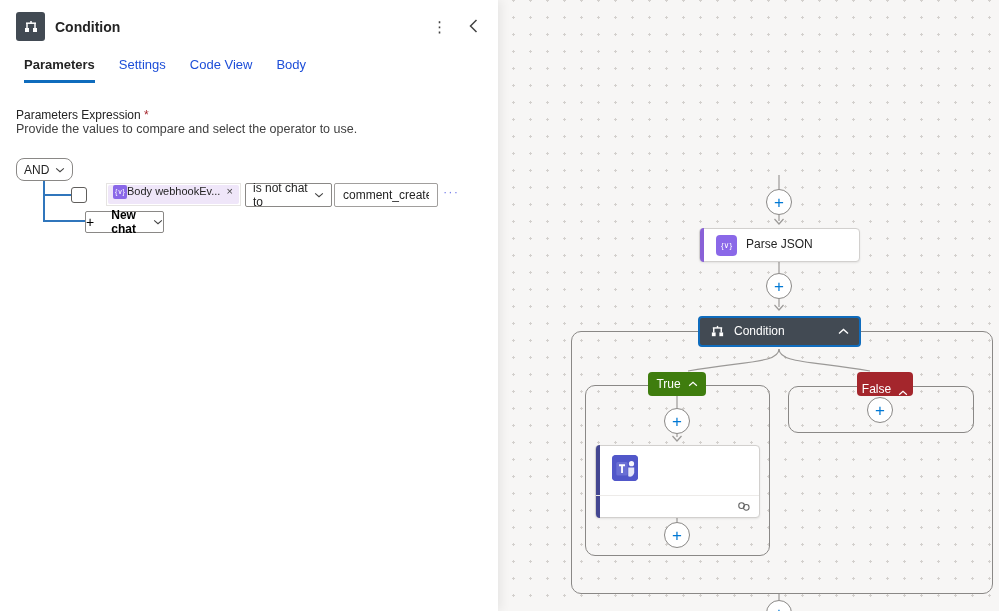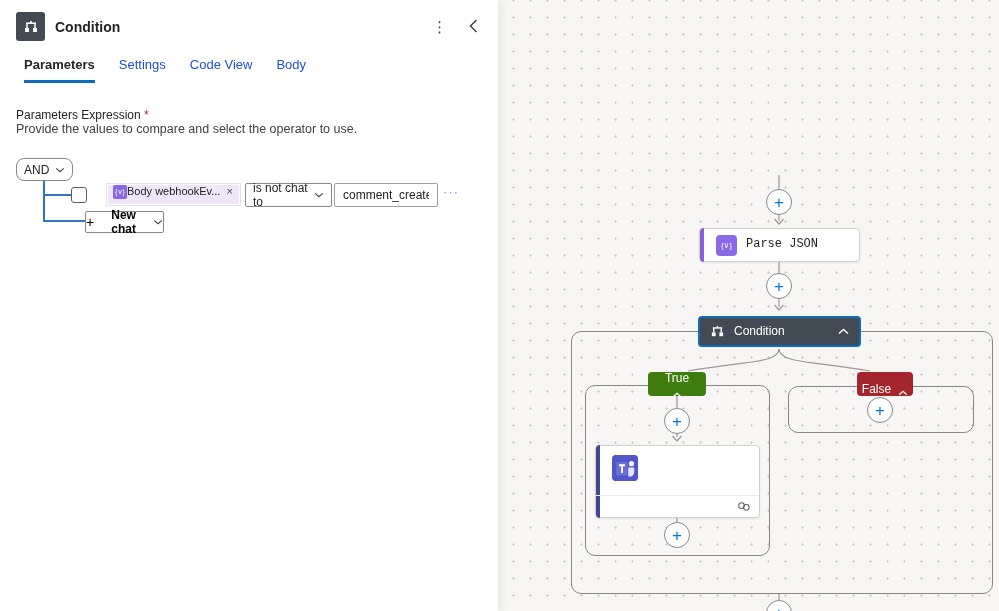--- a/index.html
+++ b/index.html
@@ -189,21 +189,21 @@
       <path d="M281,594 L281,600"></path>
     </g>
   </svg>
 
 
   <button class="plusbtn" style="left:268px; top:189px;">+</button>
 
   <div class="card" style="left:201px; top:228px; width:161px; height:34px; align-items:center; padding-top:0; padding-bottom:0;">
     <span class="accent" style="background:#8961d7;"></span>
     <span class="nicon parse-bg" style="width:21px;height:21px;font-size:8px;">{∨}</span>
-    <span class="ntitle" style="padding-top:0;font-family:Liberation Mono, monospace;">Parse JSON</span>
+    <span class="ntitle" style="padding-top:0;">Parse JSON</span>
   </div>
 
   <button class="plusbtn" style="left:268px; top:273px;">+</button>
 
   <div class="condition-node" style="left:200px; top:316px; width:163px; height:31px;">
     <span style="display:flex;">
       <svg width="15" height="15" viewBox="0 0 16 16" fill="none" stroke="#fff" stroke-width="1.5">
         <path d="M8 2 V4.2"></path>
           <path d="M3 4.2 H13"></path>
           <path d="M4 4.2 V9"></path>
@@ -213,21 +213,21 @@
       </svg>
     </span>
     <span class="ntitle">Condition</span>
     <span class="chev" style="margin-left:auto;display:flex;">
       <svg width="11" height="7" viewBox="0 0 11 7" fill="none" stroke="#fff" stroke-width="1.4">
         <path d="M1 5.5 L5.5 1.5 L10 5.5"></path>
       </svg>
     </span>
   </div>
 
-  <div class="badge badge-true" style="left:150px; top:372px; width:58px; height:24px;flex-direction:column;">
+  <div class="badge badge-true" style="left:150px; top:372px; width:58px; height:24px;">
     <span>True</span>
     <span class="chev" style="display:flex;">
       <svg width="10" height="6" viewBox="0 0 11 7" fill="none" stroke="#fff" stroke-width="1.4">
         <path d="M1 5.5 L5.5 1.5 L10 5.5"></path>
       </svg>
     </span>
   </div>
 
   <div class="badge badge-false" style="left:359px; top:372px; width:56px; height:24px;">
     <span>False</span>

